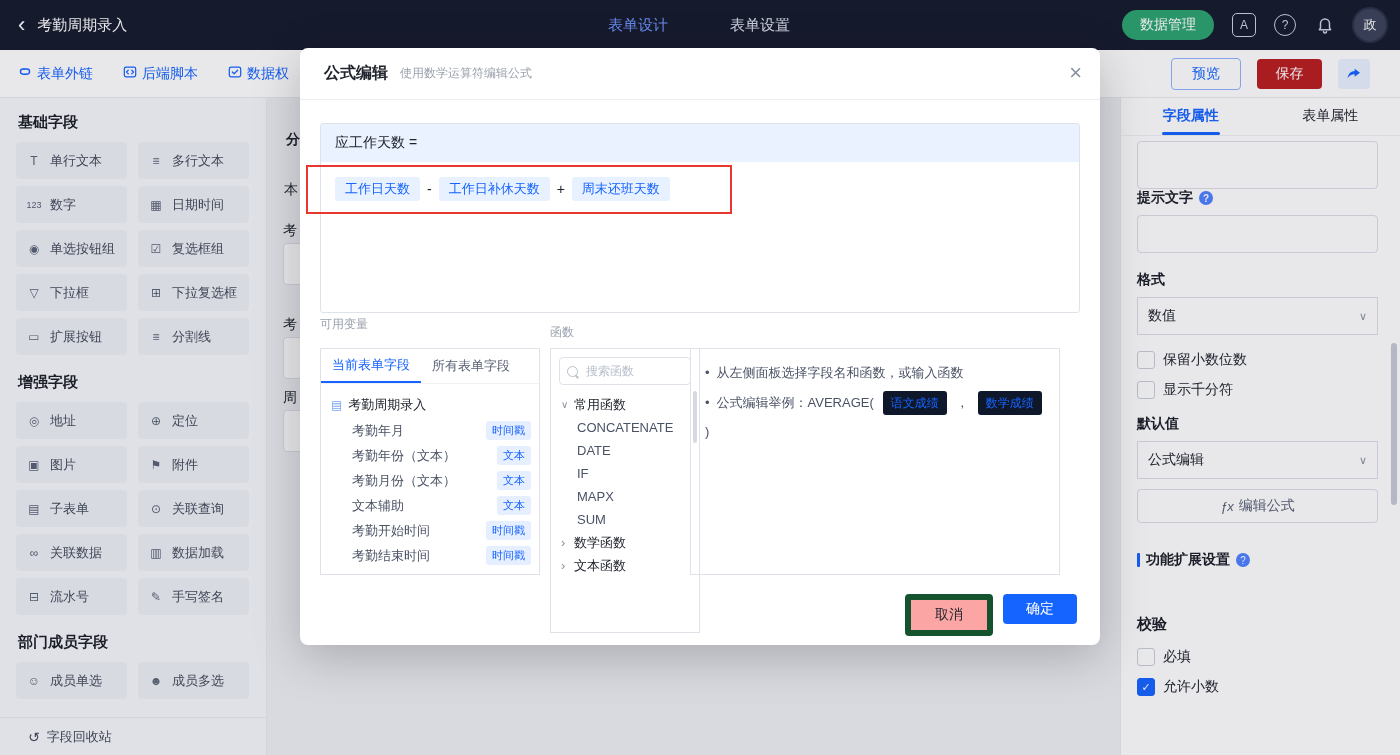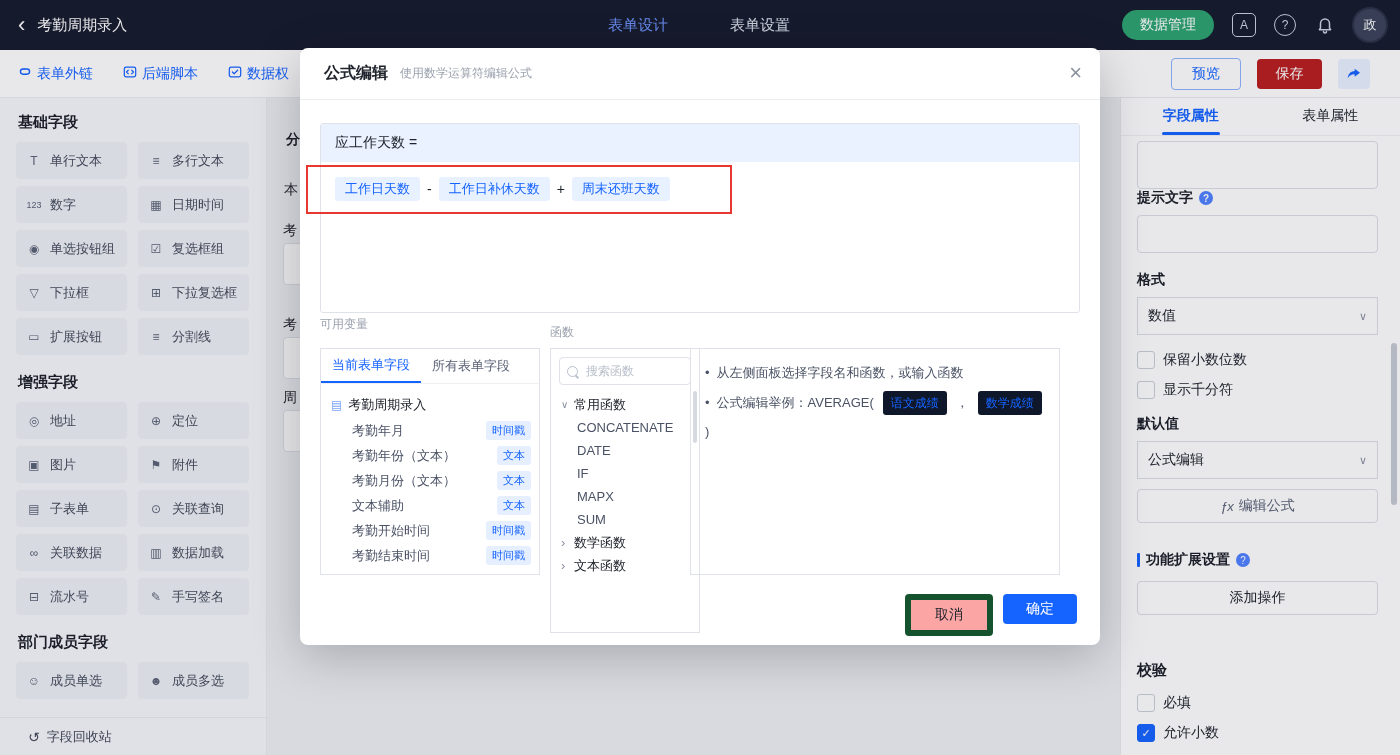--- a/index.html
+++ b/index.html
@@ -380,23 +380,20 @@
     <div class="pbtn">
       <span class="fxi">ƒx</span>
       <span>编辑公式</span>
     </div>
 
     <div class="exth">
       <span class="bar"></span>
       <span class="t">功能扩展设置</span>
       <span class="qicon"></span>
     </div>
-    <div class="pbtn dark">
-      <span>添加操作</span>
-    </div>
 
     <div class="valh">校验</div>
     <div class="ckrow mt14">
       <span class="ckbox"></span>
       <span class="cklb">必填</span>
     </div>
     <div class="ckrow mt12">
       <span class="ckbox checked"></span>
       <span class="cklb">允许小数</span>
     </div>

